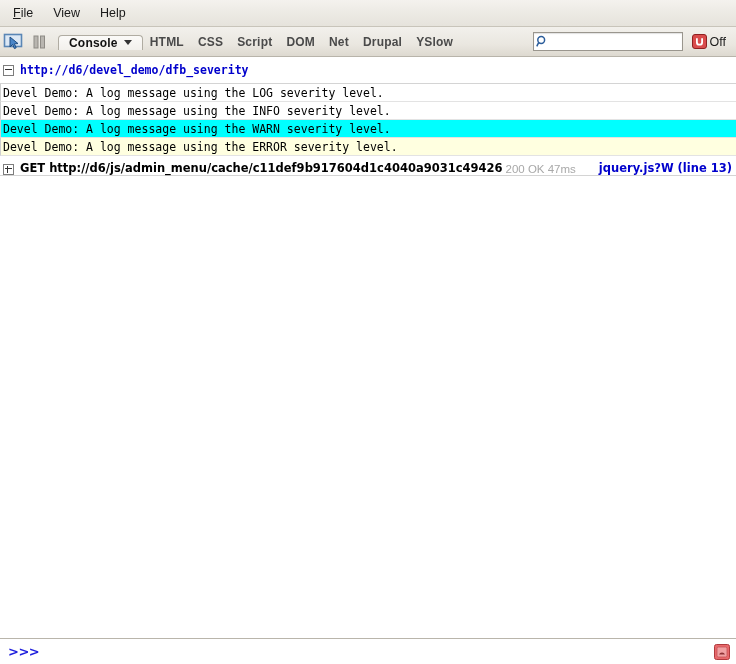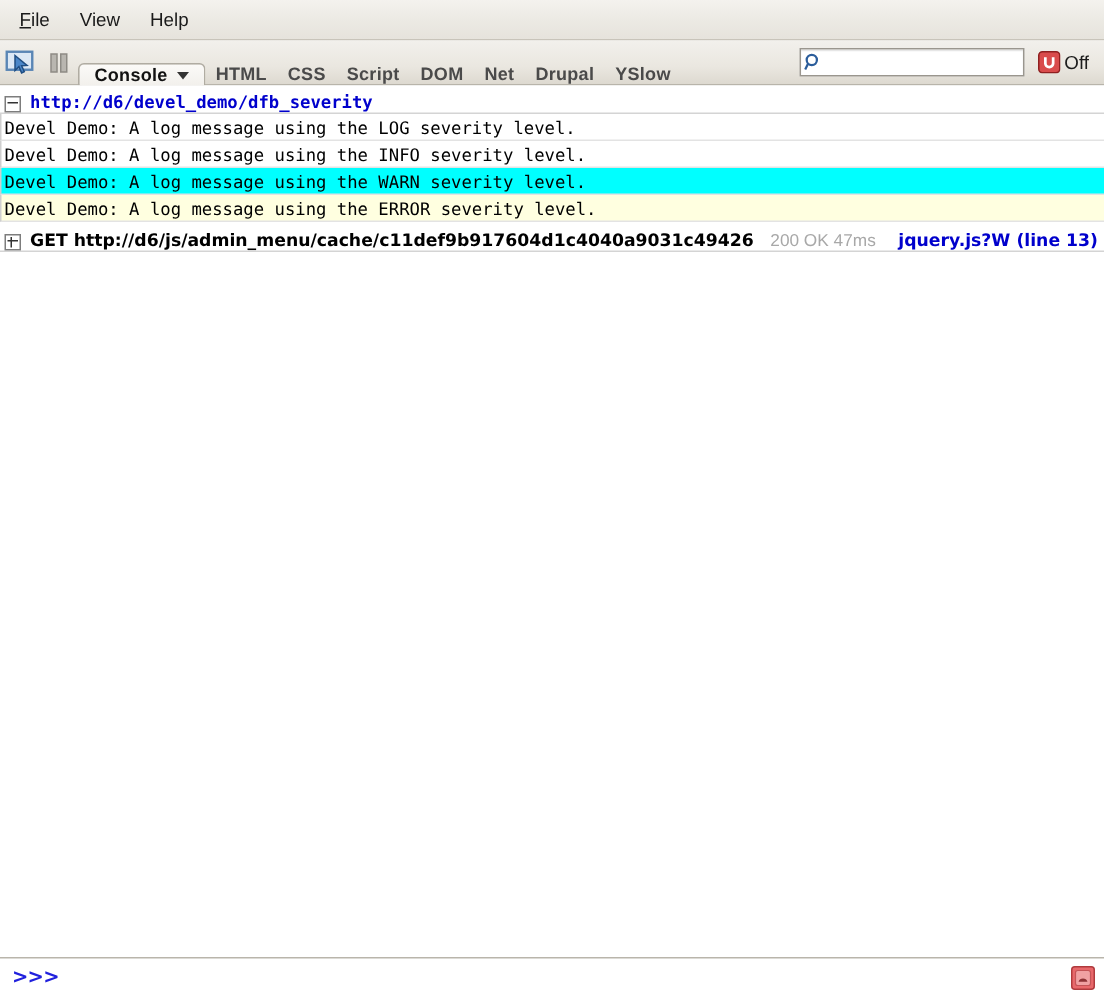--- a/index.html
+++ b/index.html
@@ -67,21 +67,22 @@
     align-items: center;
     justify-content: center;
     cursor: default;
   }
 
   .inspect-icon { width: 20px; height: 18px; display:block; }
   .pause-icon { width: 16px; height: 18px; display:block; }
 
   .tab-strip {
     display: flex;
-    align-items: flex-end;
+    align-items: center;
+    margin-left: 6px;
   }
   .fb-tab {
     display: flex;
     align-items: center;
     padding: 0 7px;
     font-family: "Liberation Sans", sans-serif;
     font-size: 12px;
     font-weight: bold;
     color: #4a4a4a;
     cursor: default;
@@ -185,22 +186,22 @@
   .console-panel {
     flex: 1 1 auto;
     background: #ffffff;
     overflow: hidden;
     position: relative;
   }
   .log-rows { display: block; }
 
   .group-header {
     display: flex;
-    align-items: flex-end;
-    height: 19px;
+    align-items: center;
+    height: 27px;
     border-bottom: 1px solid #d4d4d4;
     background: #ffffff;
     cursor: default;
     padding-left: 3px;
     box-sizing: border-box;
   }
   .twisty {
     width: 9px; height: 9px;
     border: 1px solid #7d7d7d;
     background: #ffffff;
@@ -277,21 +278,21 @@
     font-family: "DejaVu Sans", sans-serif;
     font-size: 11.5px;
     font-weight: bold;
     color: #000000;
     white-space: nowrap;
   }
   .net-status {
     font-family: "Liberation Sans", sans-serif;
     font-size: 11.5px;
     color: #a8a8a8;
-    margin-left: 11px;
+    margin-left: 3px;
     white-space: nowrap;
   }
   .net-source {
     font-family: "DejaVu Sans", sans-serif;
     font-size: 11.5px;
     font-weight: bold;
     color: #0000CC;
     margin-left: auto;
     margin-right: 4px;
     white-space: nowrap;

